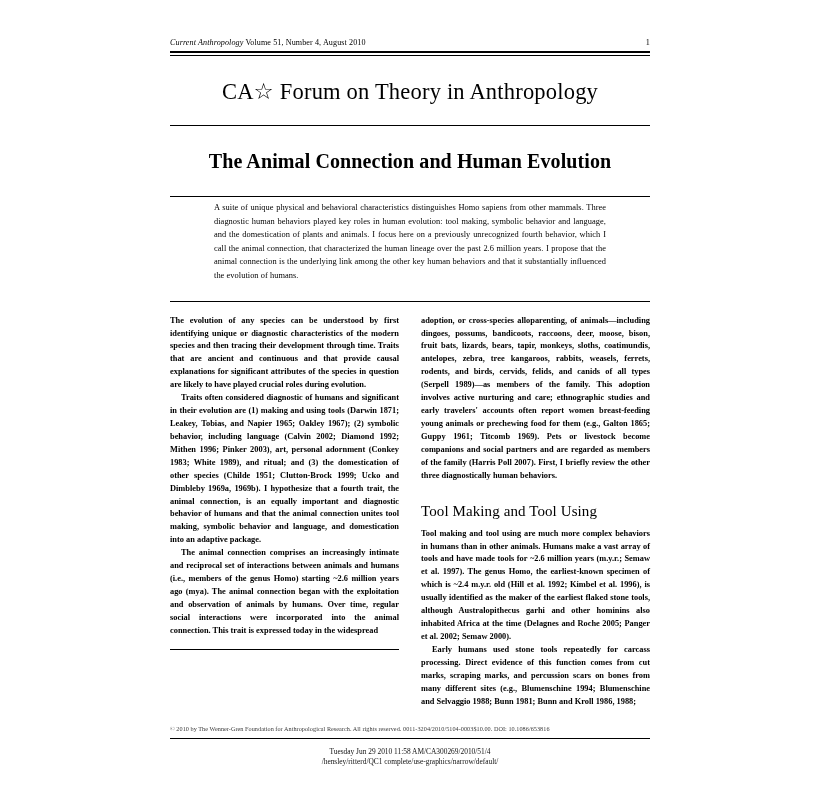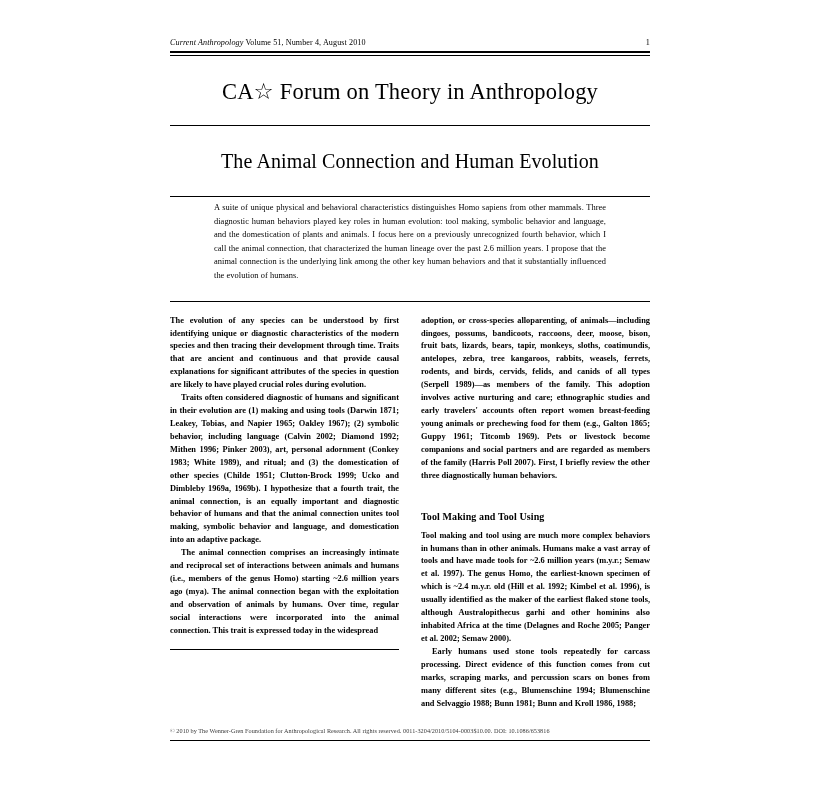--- a/index.html
+++ b/index.html
@@ -59,21 +59,21 @@
     margin-top: 22px;
     letter-spacing: 0.2px;
   }
   .rule-after-forum {
     border-top: 0.9px solid #000;
     margin-top: 20px;
   }
   .article-title {
     text-align: center;
     font-size: 20px;
-    font-weight: normal;
+    font-weight: bold;
     line-height: 1.32;
     margin-top: 22px;
     letter-spacing: 0.1px;
   }
   .author {
     text-align: center;
     font-size: 11.5px;
     font-weight: bold;
     margin-top: 22px;
     letter-spacing: 0.2px;
@@ -112,23 +112,23 @@
     text-align: justify;
     margin: 0;
     letter-spacing: 0.01px;
     font-weight: bold;
   }
   .col p.indent {
     text-indent: 11px;
   }
 
   h2.section {
-    font-size: 10px;
-    font-weight: bold;
-    margin: 28px 0 8px 0;
+    font-size: 15px;
+    font-weight: normal;
+    margin: 20px 0 8px 0;
     letter-spacing: 0.1px;
   }
 
   
   .fn-rule {
     border-top: 0.9px solid #000;
     margin-top: 11px;
     margin-bottom: 5px;
     width: 100%;
   }
@@ -206,15 +206,19 @@
         <p>Tool making and tool using are much more complex behaviors in humans than in other animals. Humans make a vast array of tools and have made tools for ~2.6 million years (m.y.r.; Semaw et al. 1997). The genus Homo, the earliest-known specimen of which is ~2.4 m.y.r. old (Hill et al. 1992; Kimbel et al. 1996), is usually identified as the maker of the earliest flaked stone tools, although Australopithecus garhi and other hominins also inhabited Africa at the time (Delagnes and Roche 2005; Panger et al. 2002; Semaw 2000).</p>
         <p class="indent">Early humans used stone tools repeatedly for carcass processing. Direct evidence of this function comes from cut marks, scraping marks, and percussion scars on bones from many different sites (e.g., Blumenschine 1994; Blumenschine and Selvaggio 1988; Bunn 1981; Bunn and Kroll 1986, 1988;</p>
       </div>
 
     </div>
 
     <div class="copyright">© 2010 by The Wenner-Gren Foundation for Anthropological Research. All rights reserved. 0011-3204/2010/5104-0003$10.00. DOI: 10.1086/653816</div>
 
     <div class="bottom-rule"></div>
 
+    <div class="footer-meta">
+      <div>Tuesday Jun 29 2010 11:58 AM/CA300269/2010/51/4</div>
+      <div>/hensley/ritterd/QC1 complete/use-graphics/narrow/default/</div>
+    </div>
 
   </div>
 </div>
 
 </body></html>

